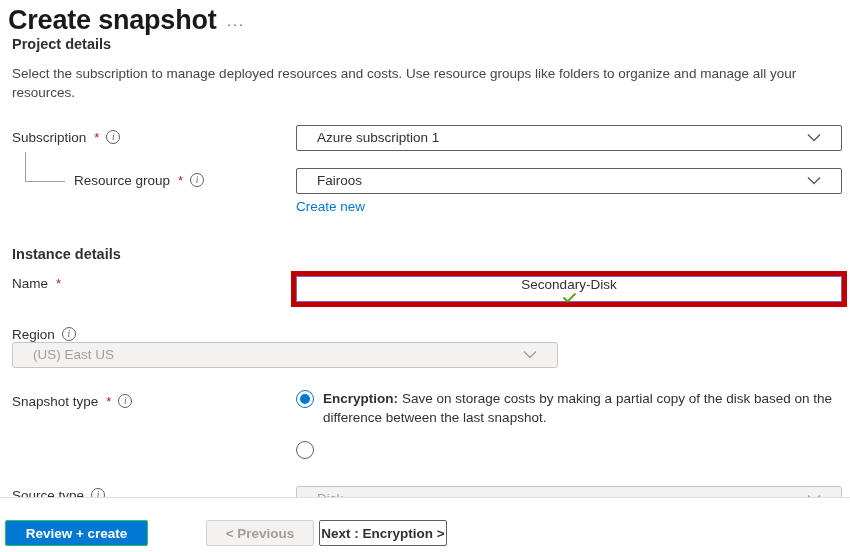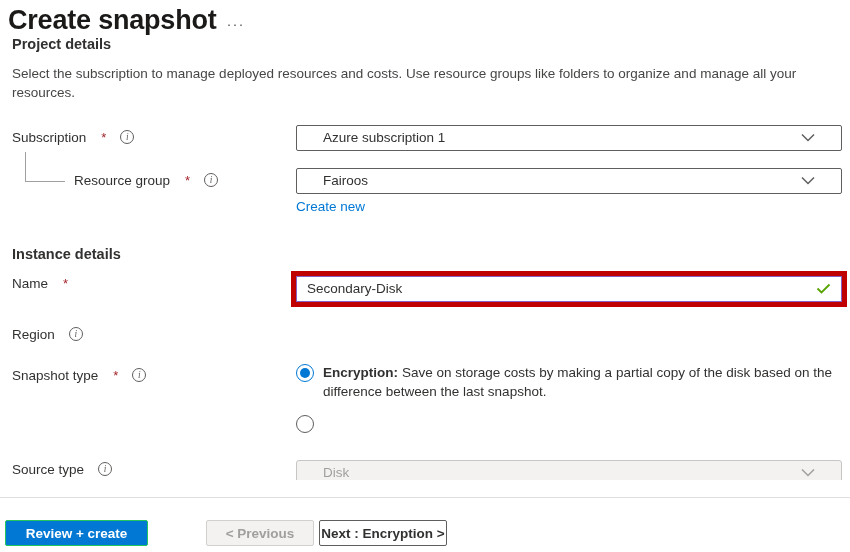--- a/index.html
+++ b/index.html
@@ -17,48 +17,48 @@
 
   .section-heading { font-size: 14.5px; font-weight: 700; color: #323130; }
   .section-heading.project { }
   .section-heading.instance { margin-top: 31px; }
 
   .desc { margin-top: 13px; font-size: 13.5px; line-height: 1.4; color: #484644; max-width: 822px; }
 
   
   .form-group { position: relative; margin-top: 22px; }
   .row { display: flex; align-items: flex-start; }
-  .label-cell { width: 284px; padding-top: 5px; display: flex; align-items: center; gap: 14px;
+  .label-cell { width: 284px; padding-top: 5px; display: flex; align-items: center; gap: 7px;
     font-size: 13.5px; color: #323130; flex-shrink: 0; }
   .label-cell.indent { padding-left: 62px; }
   .control-cell { width: 546px; }
   .req { color: #a4262c; font-size: 13px; padding-left: 1px; }
   .info-icon { width: 14px; height: 14px; border: 1px solid #605e5c; border-radius: 50%;
     display: inline-flex; align-items: center; justify-content: center;
     font-size: 9.5px; color: #605e5c; font-family: "Liberation Serif", serif; font-style: italic;
     flex-shrink: 0; }
 
   .connector { position: absolute; left: 13px; top: 27px; width: 40px; height: 30px;
     border-left: 1px solid #a19f9d; border-bottom: 1px solid #a19f9d; }
 
   .select { height: 26px; width: 100%; background: #fff; border: 1px solid #605e5c;
     border-radius: 2px; display: flex; align-items: center; justify-content: space-between;
-    padding: 0 26px; font-size: 13.5px; color: #323130; cursor: pointer; }
+    padding: 0 20px; font-size: 13.5px; color: #323130; cursor: pointer; }
   .select.disabled { background: #f3f2f1; border-color: #c8c6c4; color: #a19f9d;
     border-radius: 3px; cursor: default; }
 
   .rg-row { margin-top: 17px; }
   .create-new { display: inline-block; margin-top: 5px; font-size: 13.5px; color: #0078d4;
     text-decoration: none; cursor: pointer; }
 
   .name-row { margin-top: 9px; }
   .annotation-box { border: 5px solid #c00000; width: 556px; margin-left: -5px; }
   .text-input { height: 26px; background: #fff; border: 1px solid #8661c5;
     display: flex; align-items: center; justify-content: space-between; padding: 0 10px;
-    font-size: 13.5px; color: #323130; }
+    font-size: 13.5px; color: #323130; flex-direction: column; }
   .check-icon { flex-shrink: 0; }
 
   .region-row { margin-top: 15px; flex-direction: column; }
   .snapshot-row { margin-top: 21px; }
   .source-row-clip { margin-top: 27px; height: 20px; overflow: hidden; }
 
   .radio-option { display: flex; align-items: flex-start; gap: 9px; }
   .radio-option + .radio-option { margin-top: 12px; }
   .radio-circle { width: 18px; height: 18px; border-radius: 50%; border: 1px solid #605e5c;
     display: flex; align-items: center; justify-content: center; flex-shrink: 0; margin-top: 1px;
@@ -150,20 +150,28 @@
           </div>
         </div>
       </div>
     </div>
 
     <div class="row region-row">
       <div class="label-cell">
         <span>Region</span>
         <span class="info-icon">i</span>
       </div>
+      <div class="control-cell">
+        <div class="select disabled">
+          <span>(US) East US</span>
+          <svg class="chev" width="14" height="9" viewBox="0 0 14 9">
+              <path d="M1 1.5 L7 7.5 L13 1.5" stroke="#a19f9d" stroke-width="1.5" fill="none"></path>
+            </svg>
+        </div>
+      </div>
     </div>
 
     <div class="row snapshot-row">
       <div class="label-cell">
         <span>Snapshot type</span>
           <span class="req">*</span>
         <span class="info-icon">i</span>
       </div>
       <div class="control-cell">
         <div class="radio-option">

